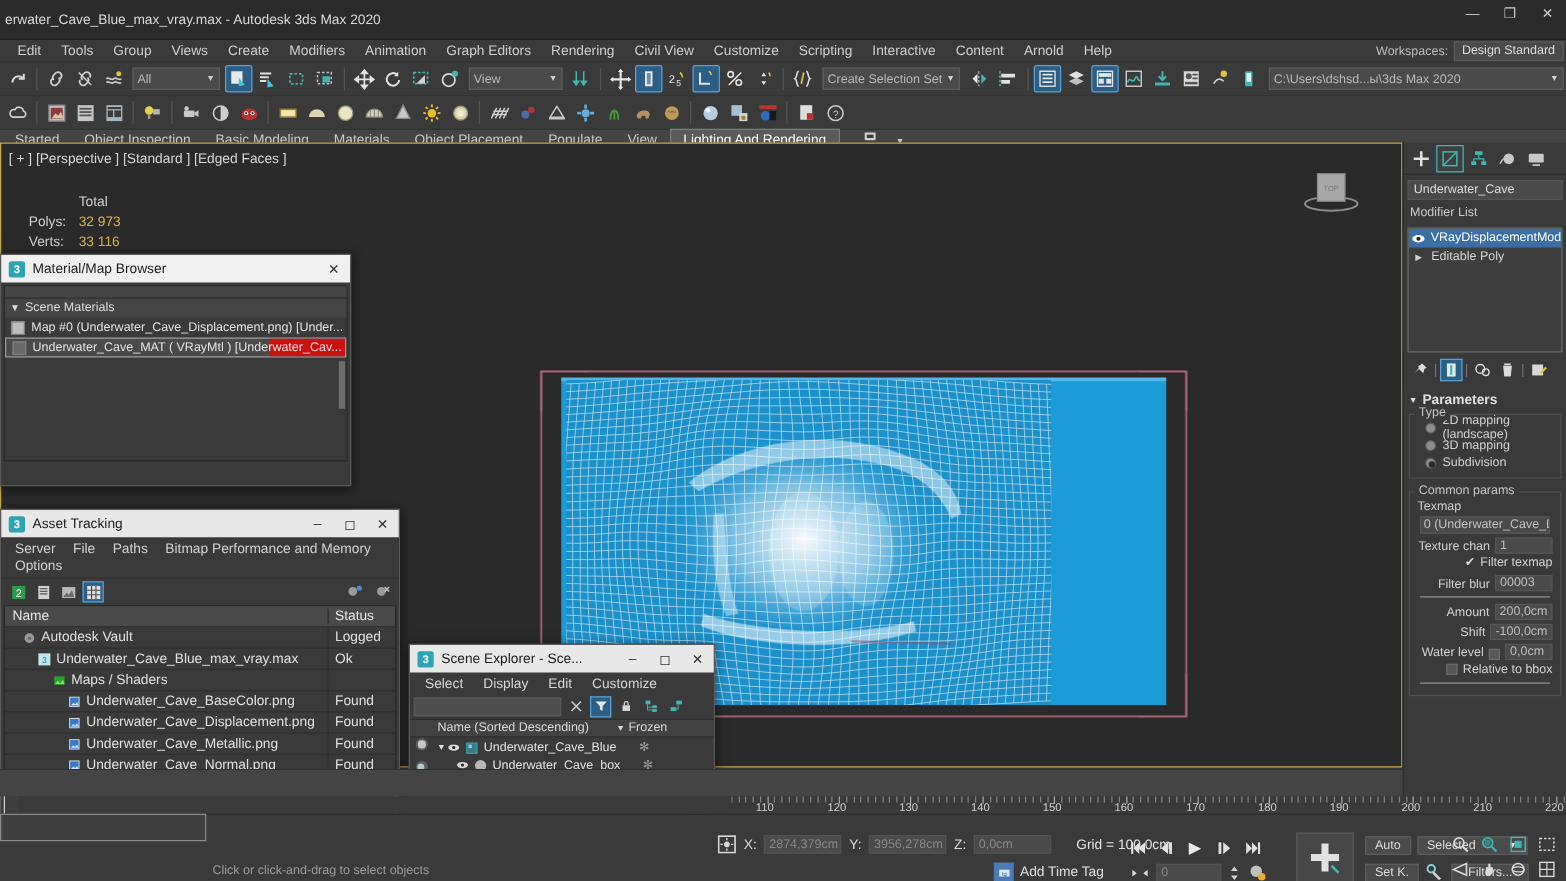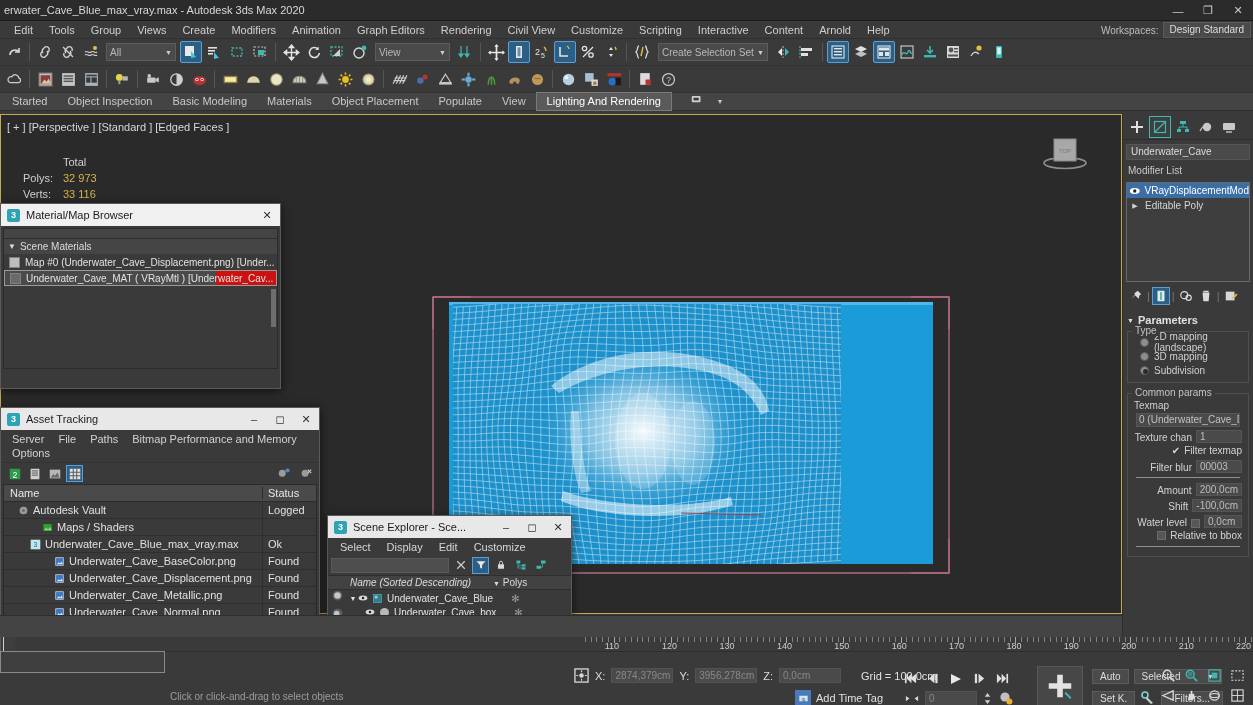--- a/index.html
+++ b/index.html
@@ -8,21 +8,21 @@
     background:#3a3a3a;
     font-family:"Liberation Sans", sans-serif;
     font-size:11px;
     color:#d4d4d4;
     overflow:hidden;
     position:relative;
     -webkit-font-smoothing:antialiased;
   }
   
   .titlebar{
-    height:21px; background:#2b2b2b; display:flex; align-items:center;
+    height:32px; background:#2b2b2b; display:flex; align-items:center;
     border-bottom:1px solid #1d1d1d; position:relative;text-align:center;
   }
   .titlebar .tl-text{ font-size:11px; color:#d8d8d8; padding-left:4px; white-space:nowrap;}
   .win-btns{ position:absolute; right:0; top:0; height:21px; display:flex;}
   .win-btns div{ width:30px; height:21px; display:flex; align-items:center; justify-content:center;
     color:#ccc; font-size:11px;}
   
   .menubar{ height:18px; background:#3a3a3a; display:flex; align-items:center; padding-left:6px;
     border-bottom:1px solid #303030; position:relative;}
   .menubar .mi{ padding:0 8px; font-size:11px; color:#cfcfcf; line-height:18px; cursor:default;}
@@ -150,21 +150,21 @@
   
   #sceneexp{ left:327px; top:515px; width:245px; height:155px;}
   .se-menu{ height:17px; display:flex; align-items:center; gap:0; padding-left:4px;}
   .se-menu span{ font-size:11px; color:#d6d6d6; padding:0 8px;}
   .se-find{ height:20px; display:flex; align-items:center; gap:3px; padding:0 3px;}
   .se-find .fbox{ width:118px; height:15px; background:#4e4e4e; border:1px solid #5a5a5a;}
   .se-ic{ width:17px; height:17px; display:flex; align-items:center; justify-content:center;}
   .se-ic.on{ background:#2b5f86; border:1px solid #5ca0d3;}
   .se-hdr{ height:15px; background:#424242; display:flex; align-items:center; font-size:10px;
     color:#dadada; border-top:1px solid #2e2e2e; border-bottom:1px solid #2e2e2e;}
-  .se-hdr .n{ flex:1; padding-left:22px;font-style:italic;} .se-hdr .f{ width:78px;}
+  .se-hdr .n{ flex:1; padding-left:22px;} .se-hdr .f{ width:78px;}
   .se-row{ height:14px; display:flex; align-items:center; font-size:10px; color:#e2e2e2;}
   .se-row.sel{ background:#585858;}
   .se-left{ position:absolute; left:0; top:70px; width:18px;}
   .se-lb{ width:18px; height:18px; display:flex; align-items:center; justify-content:center;}
   .se-foot{ position:absolute; left:0; right:0; bottom:0; height:20px; display:flex;
     align-items:center; gap:3px; padding:0 3px; background:#3a3a3a;}
   .se-foot .nm{ flex:1; height:16px; background:#3e3e3e; border:1px solid #8a7a2a; color:#e8e857;
     font-size:11px; padding:0 3px; line-height:15px;}
   .eye{ width:10px; height:10px; flex:0 0 auto;}
   .dot{ width:9px; height:9px; border-radius:50%; background:#b8b8b8; flex:0 0 auto;}
@@ -430,20 +430,24 @@
     <svg width="16" height="16" viewBox="0 0 16 16">
         <path d="M3 12c2-4 5-5 8-2" stroke="#cfcfcf" stroke-width="1.3" fill="none"></path>
         <circle cx="11" cy="4" r="2.6" fill="#e0c040"></circle>
       </svg>
   </div>
   <div class="tbtn">
     <svg width="16" height="16" viewBox="0 0 16 16">
         <rect x="5" y="2" width="6" height="12" rx="1" fill="#3fb7b2"></rect>
         <rect x="6.2" y="3.4" width="3.6" height="7" fill="#d8f4f4"></rect>
       </svg>
+  </div>
+  <div class="combo" style="flex:1; margin:0 2px 0 4px; min-width:60px;">
+    <span>C:\Users\dshsd...ы\3ds Max 2020</span>
+    <span class="arw">▼</span>
   </div>
 </div>
 
 <div class="tbrow">
   <div class="tbtn">
     <svg width="17" height="17" viewBox="0 0 16 16">
         <path d="M4 11h8a2.4 2.4 0 0 0 0-4.6 3.4 3.4 0 0 0-6.4-1A2.6 2.6 0 0 0 4 11z" fill="none" stroke="#cfcfcf" stroke-width="1.2"></path>
       </svg>
   </div>
   <div class="sep"></div>
@@ -1072,39 +1076,39 @@
         <svg width="11" height="11" viewBox="0 0 16 16">
             <circle cx="8" cy="8" r="5.6" fill="#9a9a9a"></circle>
             <circle cx="8" cy="8" r="2" fill="#666"></circle>
           </svg>
         <span>Autodesk Vault</span>
       </span>
       <span class="c2">Logged</span>
     </div>
 
     <div class="at-row">
+      <span class="c1" style="padding-left:26px;">
+        <svg width="11" height="11" viewBox="0 0 16 16">
+            <rect x="1" y="1" width="14" height="14" fill="#bfe8ee"></rect>
+            <text x="8" y="12" font-size="10" fill="#1a6a80" text-anchor="middle" font-family="Liberation Sans">3</text>
+          </svg>
+        <span>Underwater_Cave_Blue_max_vray.max</span>
+      </span>
+      <span class="c2">Ok</span>
+    </div>
+
+    <div class="at-row">
       <span class="c1" style="padding-left:38px;">
         <svg width="11" height="11" viewBox="0 0 16 16">
             <rect x="2" y="3" width="12" height="10" fill="#2ea02e"></rect>
             <path d="M3 12l3-4 3 3 3-4 2 5z" fill="#7fe07f"></path>
           </svg>
         <span>Maps / Shaders</span>
       </span>
       <span class="c2"></span>
-    </div>
-
-    <div class="at-row">
-      <span class="c1" style="padding-left:26px;">
-        <svg width="11" height="11" viewBox="0 0 16 16">
-            <rect x="1" y="1" width="14" height="14" fill="#bfe8ee"></rect>
-            <text x="8" y="12" font-size="10" fill="#1a6a80" text-anchor="middle" font-family="Liberation Sans">3</text>
-          </svg>
-        <span>Underwater_Cave_Blue_max_vray.max</span>
-      </span>
-      <span class="c2">Ok</span>
     </div>
 
     <div class="at-row">
       <span class="c1" style="padding-left:50px;">
         <svg width="11" height="11" viewBox="0 0 16 16">
             <rect x="2" y="2" width="12" height="12" fill="#e8e8e8"></rect>
             <rect x="3" y="3" width="10" height="10" fill="#3a78c8"></rect>
             <path d="M4 12l3-3 2 2 2-3 2 4z" fill="#d8e8ff"></path>
           </svg>
         <span>Underwater_Cave_BaseColor.png</span>
@@ -1214,21 +1218,21 @@
           <rect x="2" y="9" width="6" height="4" fill="#3fb7b2"></rect>
           <path d="M10 6v5H6" stroke="#3fb7b2" stroke-width="1" fill="none"></path>
         </svg>
     </div>
   </div>
 
   <div class="se-hdr">
     <span class="n">Name (Sorted Descending)</span>
     <span class="f">
       <span style="font-size:7px;">▼</span>
-      <span>Polys</span>
+      <span>Frozen</span>
     </span>
   </div>
 
   <div class="se-left">
     <div class="se-lb">
       <svg width="13" height="13" viewBox="0 0 16 16">
           <circle cx="8" cy="8" r="6" fill="#5e5e5e"></circle>
           <circle cx="8" cy="8" r="4" fill="#c8c8c8"></circle>
         </svg>
     </div>

